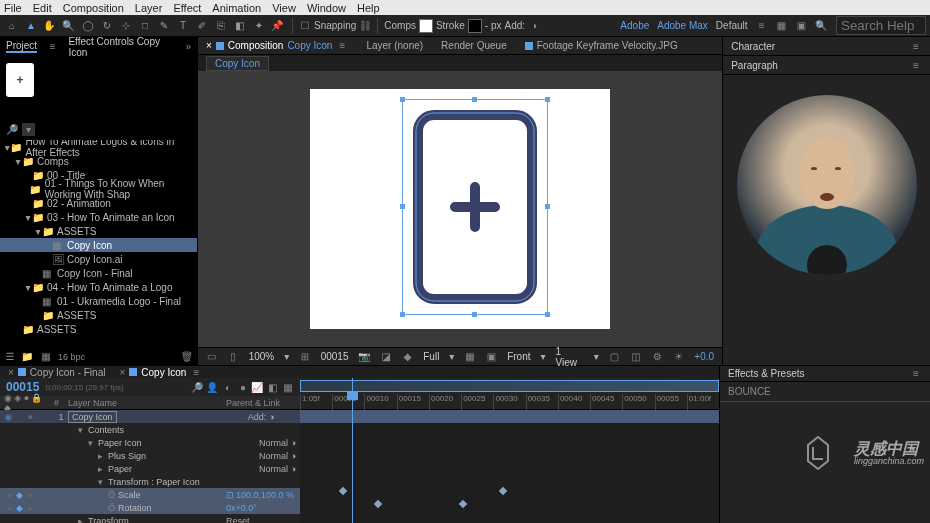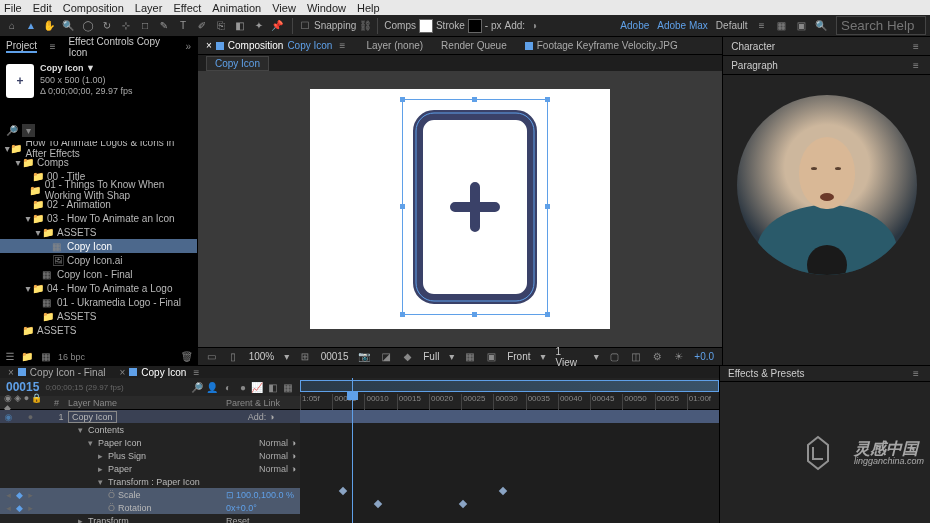--- a/index.html
+++ b/index.html
@@ -172,25 +172,20 @@
 <div class="main">
   <div class="left-panel">
     <div class="panel-tabs">
       <span class="tab active">Project</span>
       <span class="ae-glyph">≡</span>
       <span class="tab">Effect Controls Copy Icon</span>
       <span class="menuico">»</span>
     </div>
     <div class="proj-item">
       <div class="proj-thumb"></div>
-      <div class="proj-info">
-        <b>Copy Icon ▼</b><br>
-        <span>500 x 500 (1.00)</span><br>
-        <span>Δ 0;00;00;00, 29.97 fps</span>
-      </div>
     </div>
     <div class="proj-search">
       <span class="ico">🔎</span>
       <span class="dd">▾</span>
     </div>
     <div class="tree" id="proj-tree">
         <div class="row">
           <span class="tw">▾</span>
           <span class="ico">📁</span>
           <span>How To Animate Logos &amp; Icons in After Effects</span>
@@ -550,20 +545,21 @@
           </div>
         <div class="playhead"></div>
       </div>
     </div>
   </div>
   <div class="bottom-right">
     <div class="br-head">
         <span>Effects &amp; Presets</span>
         <span class="ae-glyph">≡</span>
       </div>
+    <div class="br-search">BOUNCE</div>
   </div>
 </div>
 
 <div class="watermark">
   <svg viewBox="0 0 40 40">
       <path d="M20 4 L30 12 L30 28 L20 36 L10 28 L10 12 Z" fill="none" stroke="#fff" stroke-width="2"></path>
       <path d="M15 14 L15 26 L25 26" fill="none" stroke="#fff" stroke-width="2"></path>
     </svg>
   <div class="wm-text">
     <div class="wm-cn">灵感中国</div>

